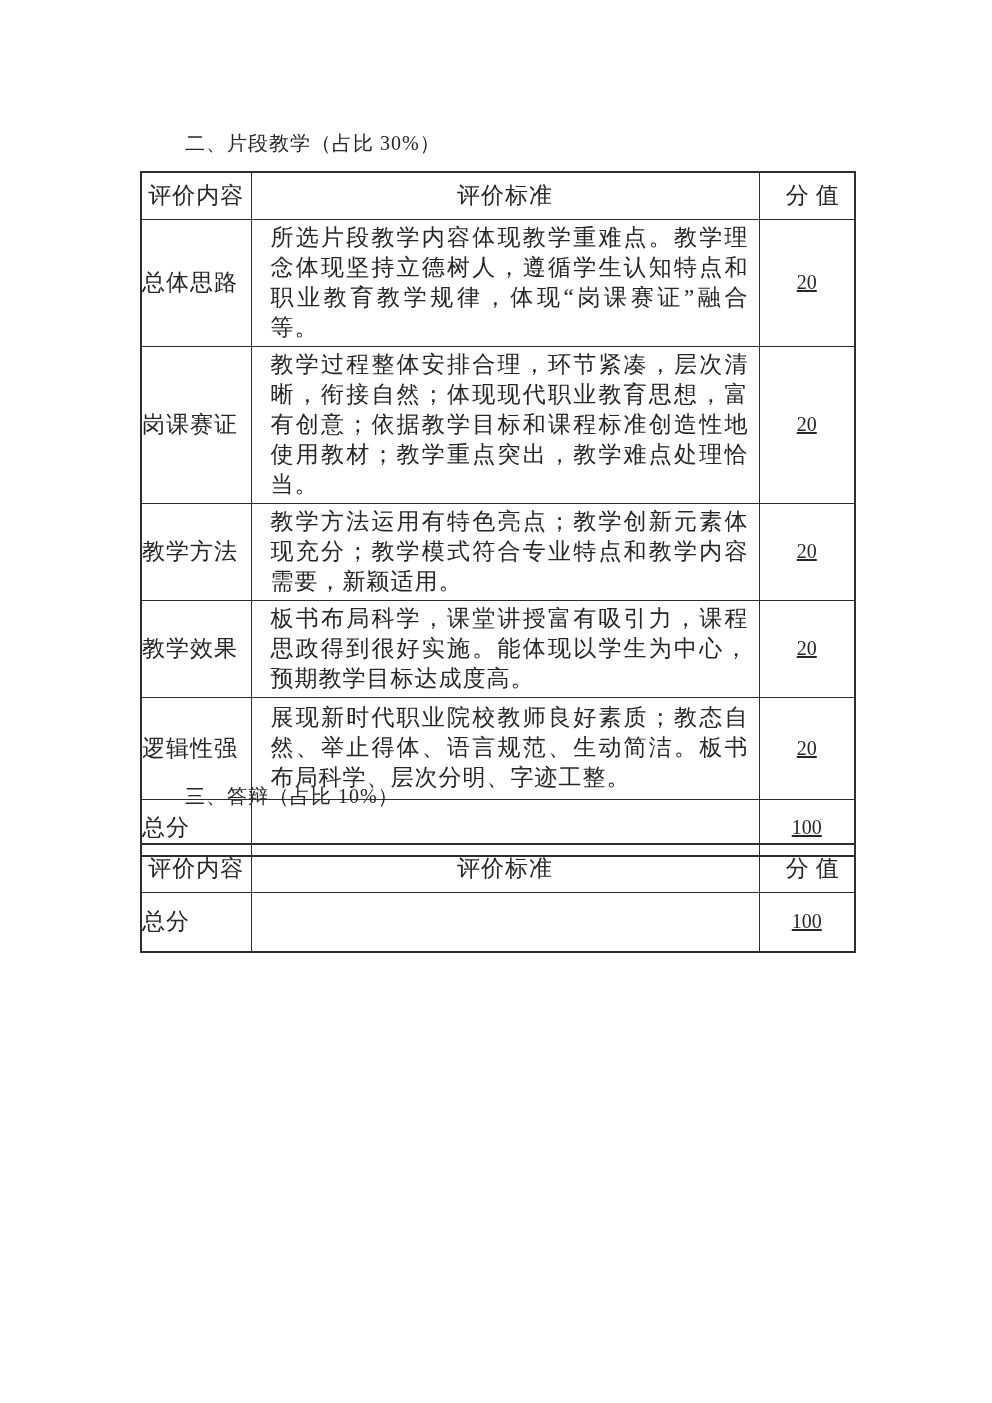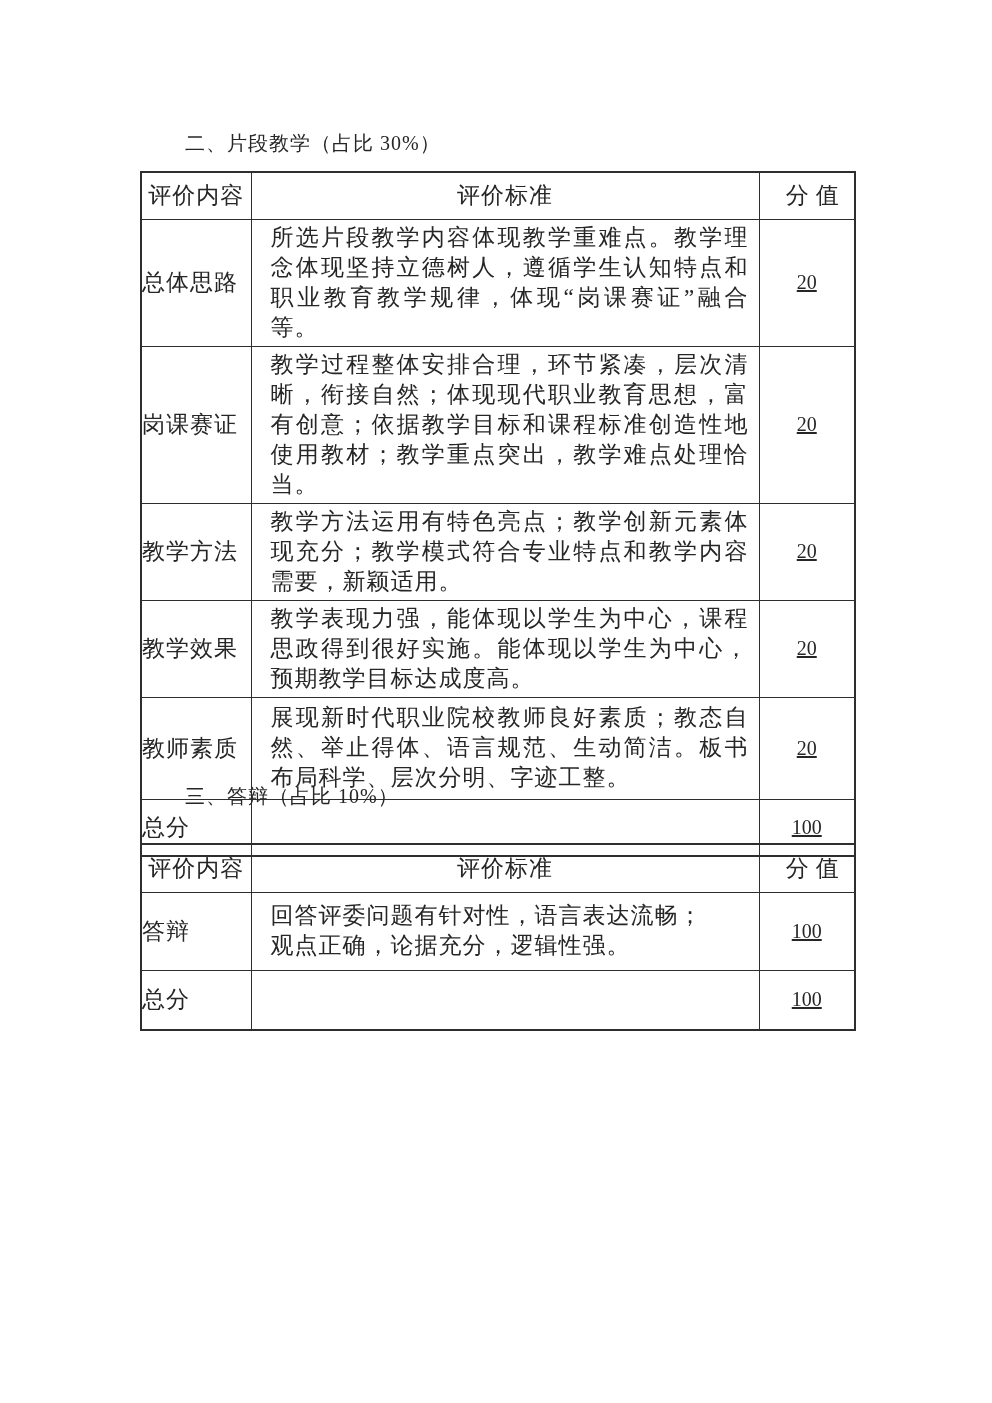--- a/index.html
+++ b/index.html
@@ -121,25 +121,25 @@
         <td class="criteria">教学过程整体安排合理，环节紧凑，层次清晰，衔接自然；体现现代职业教育思想，富有创意；依据教学目标和课程标准创造性地使用教材；教学重点突出，教学难点处理恰当。</td>
         <td class="score">20</td>
       </tr>
       <tr class="r2">
         <td class="label">教学方法</td>
         <td class="criteria">教学方法运用有特色亮点；教学创新元素体现充分；教学模式符合专业特点和教学内容需要，新颖适用。</td>
         <td class="score">20</td>
       </tr>
       <tr class="r3">
         <td class="label">教学效果</td>
-        <td class="criteria">教学表现力强，能体现以学生为中心，课程思政得到很好实施。能体现以学生为中心，预期教学目标达成度高。</td>
+        <td class="criteria">板书布局科学，课堂讲授富有吸引力，课程思政得到很好实施。能体现以学生为中心，预期教学目标达成度高。</td>
         <td class="score">20</td>
       </tr>
       <tr class="r4">
-        <td class="label">教师素质</td>
+        <td class="label">逻辑性强</td>
         <td class="criteria">展现新时代职业院校教师良好素质；教态自然、举止得体、语言规范、生动简洁。板书布局科学、层次分明、字迹工整。</td>
         <td class="score">20</td>
       </tr>
       <tr class="r5">
         <td class="label">总分</td>
         <td class="criteria"></td>
         <td class="score">100</td>
       </tr>
     </tbody>
   </table>
@@ -151,26 +151,20 @@
       <col class="c-content">
         <col class="c-criteria">
         <col class="c-score">
     </colgroup>
     <tbody>
       <tr class="hdr">
         <td class="th">评价内容</td>
         <td class="th">评价标准</td>
         <td class="th th-score">分值</td>
       </tr>
-      <tr class="r0">
-        <td class="label">答辩</td>
-        <td class="criteria plain">回答评委问题有针对性，语言表达流畅；
-观点正确，论据充分，逻辑性强。</td>
-        <td class="score">100</td>
-      </tr>
       <tr class="r1">
         <td class="label">总分</td>
         <td class="criteria"></td>
         <td class="score">100</td>
       </tr>
     </tbody>
   </table>
 
 </div>
 

